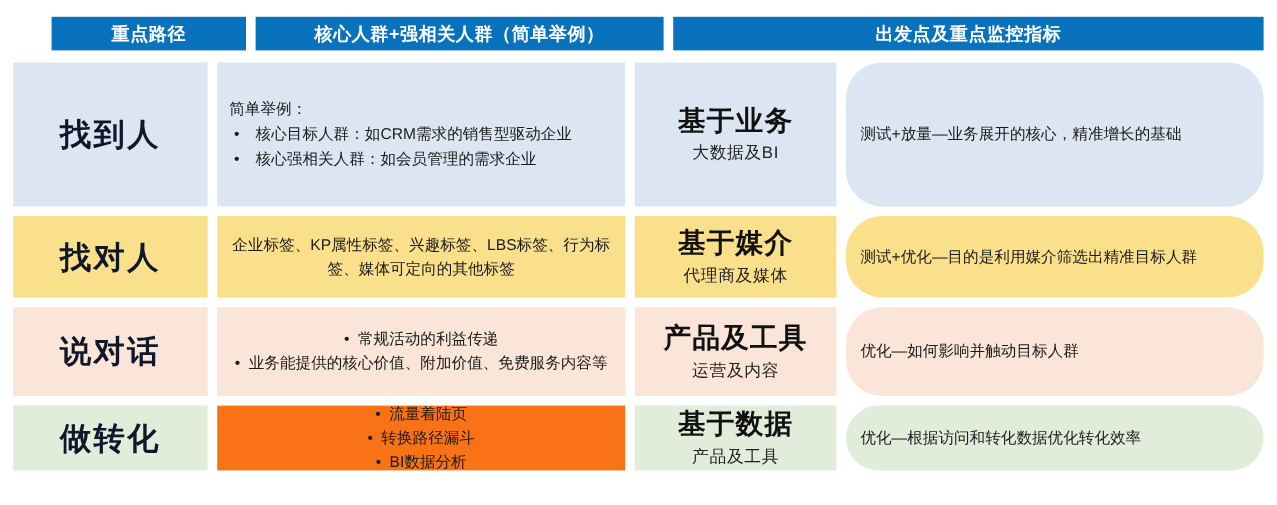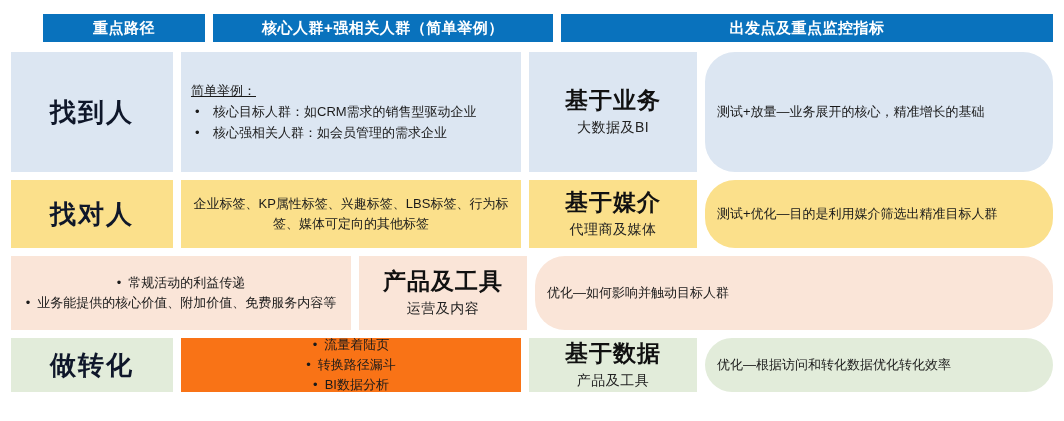--- a/index.html
+++ b/index.html
@@ -79,21 +79,21 @@
   .crowd-body {
     width: 100%;
     box-sizing: border-box;
     padding: 0 10px;
     font-size: 13px;
     color: #1a1a1a;
     line-height: 1.55;
   }
   .crowd-body.left  { text-align: left; }
   .crowd-body.center{ text-align: center; }
-  .crowd-lead { margin: 0 0 1px 0; text-decoration: underline; }
+  .crowd-lead { margin: 0 0 1px 0; }
   .crowd-list {
     margin: 0;
     padding: 0;
     list-style: none;
   }
   .crowd-list li { position: relative; }
   .crowd-list.left li { padding-left: 22px; }
   .crowd-list.left li .bullet {
     position: absolute;
     left: 4px;
@@ -170,20 +170,23 @@
     <div class="cell c-basis" style="background: rgb(251, 224, 139);">
       <span class="basis-main">基于媒介</span>
       <span class="basis-sub">代理商及媒体</span>
     </div>
     <div class="cell c-metric" style="background: rgb(251, 224, 139);">
       <div class="metric-body">测试+优化—目的是利用媒介筛选出精准目标人群</div>
     </div>
   </div>
 
   <div class="row r3">
+    <div class="cell c-path" style="background: rgb(250, 229, 216);">
+      <span class="path-label">说对话</span>
+    </div>
     <div class="cell c-crowd" style="background: rgb(250, 229, 216);">
       <div class="crowd-body center">
         <ul class="crowd-list center">
           <li><span class="bullet">•</span><span>常规活动的利益传递</span></li>
           <li><span class="bullet">•</span><span>业务能提供的核心价值、附加价值、免费服务内容等</span></li>
         </ul>
       </div>
     </div>
     <div class="cell c-basis" style="background: rgb(250, 229, 216);">
       <span class="basis-main">产品及工具</span>

